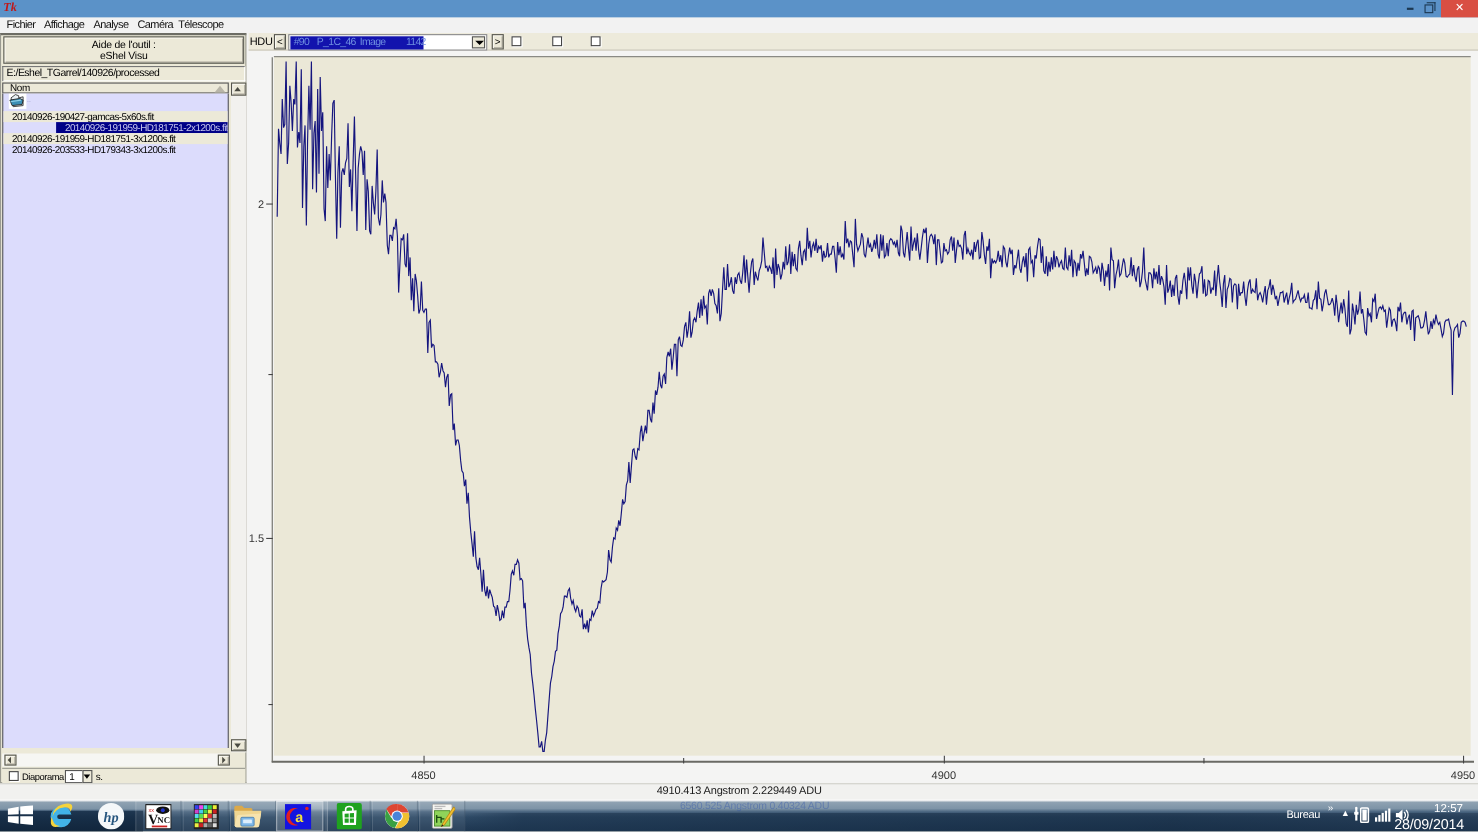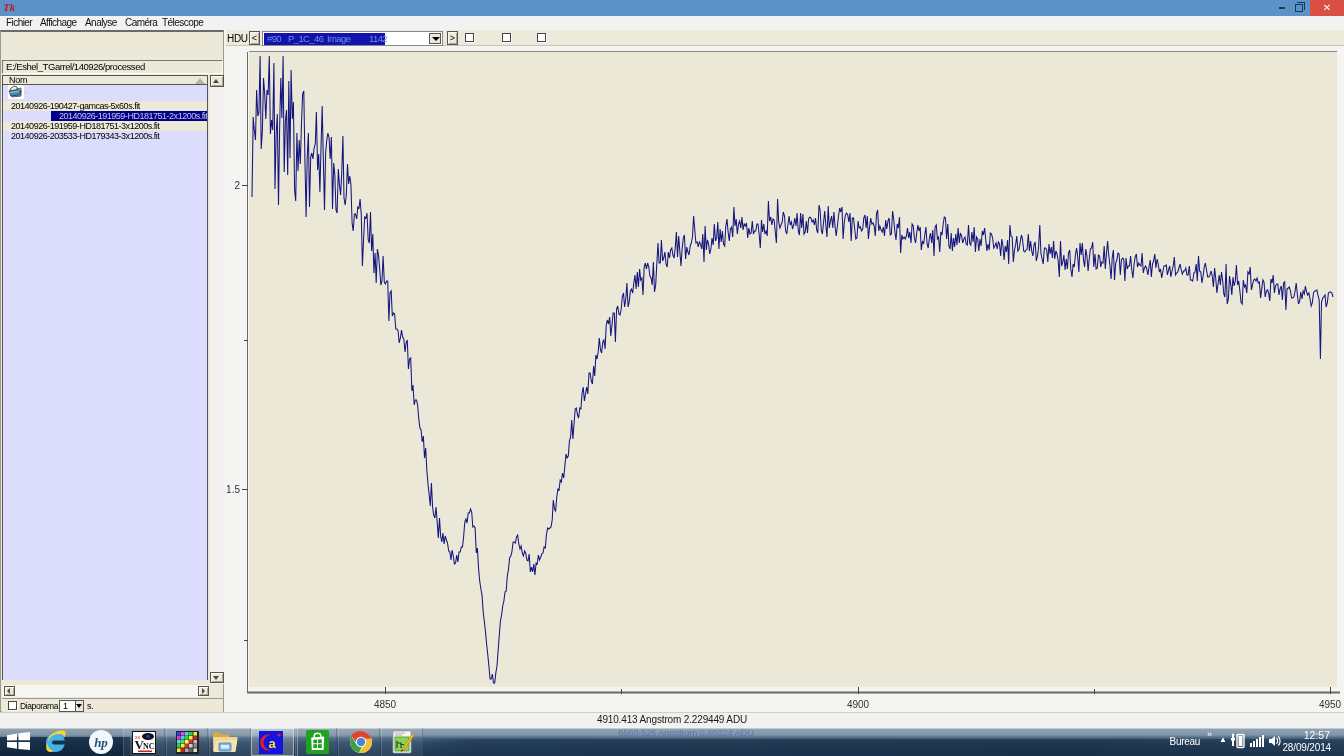--- a/index.html
+++ b/index.html
@@ -82,20 +82,21 @@
 
 <div id="menubar">
   <span style="left:6px">Fichier</span>
   <span style="left:40px">Affichage</span>
   <span style="left:85px">Analyse</span>
   <span style="left:125px">Caméra</span>
   <span style="left:162px">Télescope</span>
 </div>
 
 <div id="panel">
+  <div id="aide">Aide de l'outil :<br>eShel Visu</div>
   <div id="pathfield">E:/Eshel_TGarrel/140926/processed</div>
   <div id="nomhdr">Nom<span id="sortarrow"></span></div>
   <div id="listbox">
     <div class="row first">
       <svg width="16" height="14" viewBox="0 0 16 14" style="vertical-align:top;margin-left:-3px;background:#fff">
         <path d="M2 4 L6 1 L9 2 L9 4 L13 3 L13 11 L4 12 Z" fill="#e8f0f4" stroke="#333" stroke-width="0.8"></path>
         <path d="M1 6 L10 4.5 L13 6 L12 10 L3 11 Z" fill="#3d8fb5" stroke="#222" stroke-width="0.8"></path>
         <path d="M1.5 7.5 L11 6" stroke="#8fd0e8" stroke-width="1"></path>
       </svg><span style="color:#b8b8e0">..</span>
     </div>
@@ -316,14 +317,14 @@
       <path d="M45.5 5.2 A4.4 4.4 0 0 1 45.5 10.8 M47.3 3.4 A6.8 6.8 0 0 1 47.3 12.6" stroke="#fff" stroke-width="1.2" fill="none"></path>
     </g>
   </svg>
 </div>
 
 <div id="tray">
   <span style="position:absolute;right:144px;top:9px;font-size:10px;letter-spacing:-0.3px">Bureau</span>
   <span style="position:absolute;right:132px;top:2px;font-size:9px">»</span>
   <span style="position:absolute;right:117px;top:8px;font-size:8px">▲</span>
   <span style="position:absolute;right:14px;top:2px;font-size:10.5px;white-space:nowrap">12:57</span>
-  <span style="position:absolute;right:13px;top:15px;font-size:10px;letter-spacing:-0.15px;white-space:nowrap">28/09/2014</span>
+  <span style="position:absolute;right:13px;top:15px;font-size:13px;letter-spacing:-0.15px;white-space:nowrap">28/09/2014</span>
 </div>
 
 </body></html>

